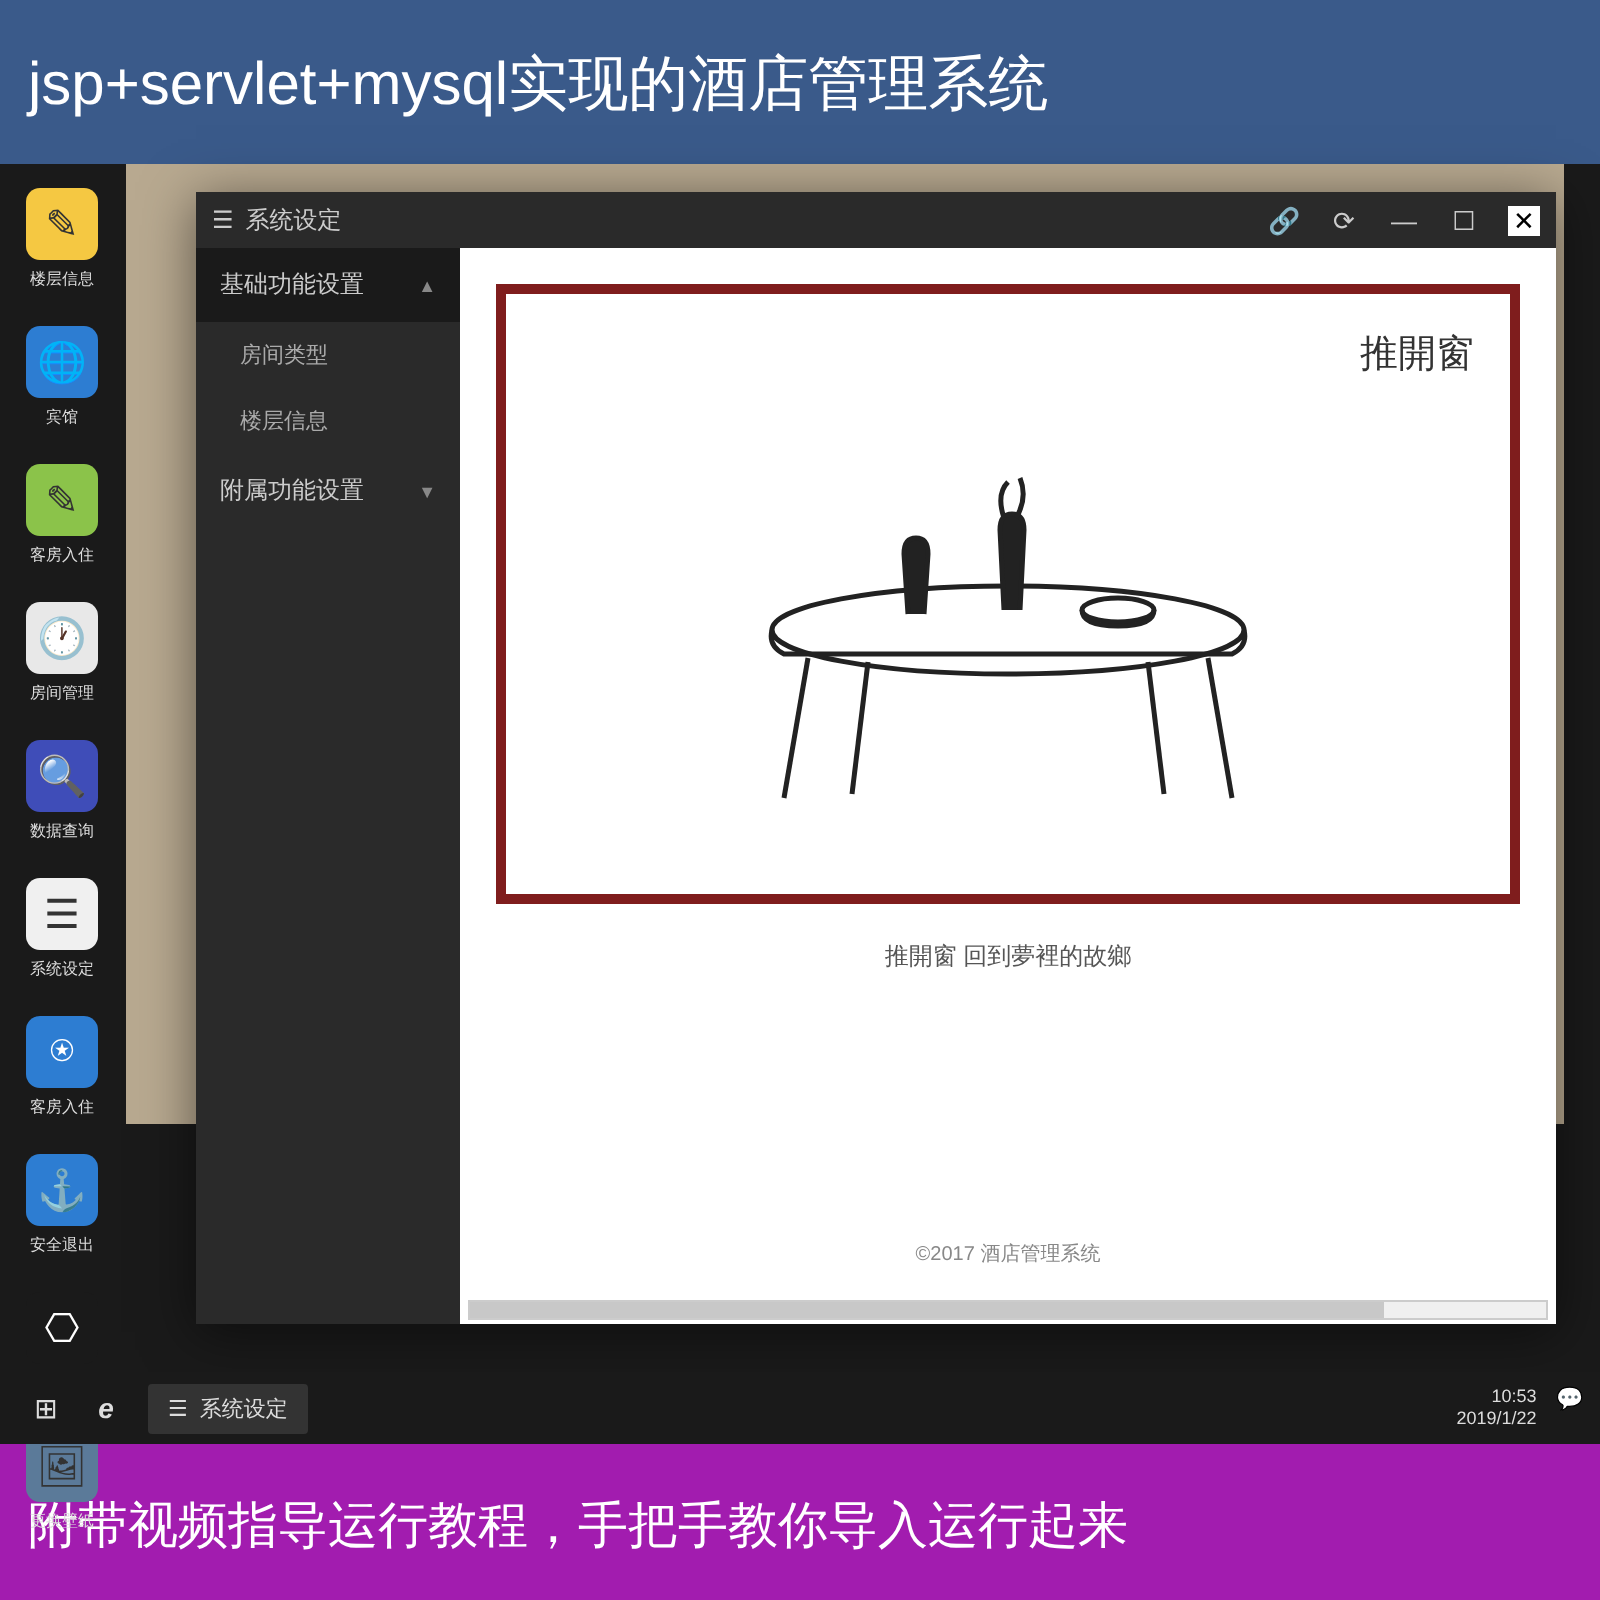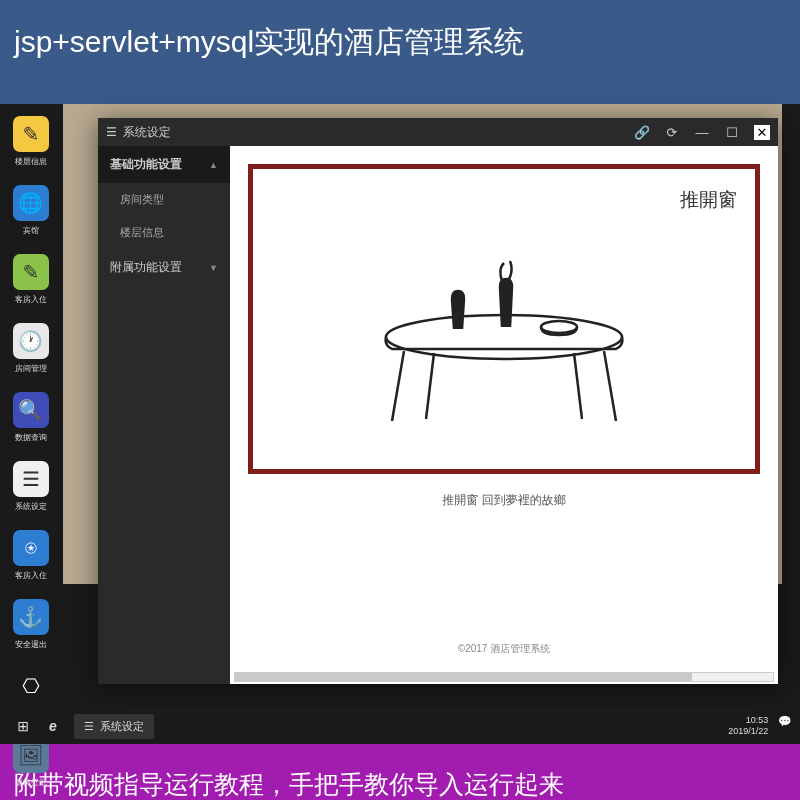--- a/index.html
+++ b/index.html
@@ -1,34 +1,34 @@
 <!DOCTYPE html>
 <html><head>
 <meta charset="utf-8">
 <style>
 *{box-sizing:border-box;margin:0;padding:0;font-family:"Microsoft YaHei",sans-serif}
 body{width:800px;height:800px;background:#3a5a8a;overflow:hidden}
-.banner{height:104px;background:#3a5a8a;color:#fff;font-size:30px;font-weight:300;padding:22px 14px}
+.banner{height:82px;background:#3a5a8a;color:#fff;font-size:30px;font-weight:300;padding:22px 14px}
 .desktop{position:relative;height:640px;background:#b8a990}
 .dark-right{position:absolute;right:0;top:0;width:18px;height:100%;background:#1a1a1a}
 .dark-bottom{position:absolute;left:0;bottom:0;width:100%;height:160px;background:#1a1a1a}
 .dark-left{position:absolute;left:0;top:0;width:63px;height:100%;background:#1a1a1a}
 .dicons{position:absolute;left:8px;top:12px;display:flex;flex-direction:column;gap:18px}
 .dicon{width:46px;text-align:center;cursor:pointer}
 .dbox{width:36px;height:36px;margin:0 auto 4px;border-radius:7px;display:flex;align-items:center;justify-content:center;font-size:20px}
 .dlbl{color:#ddd;font-size:8px;white-space:nowrap}
 .win{position:absolute;left:98px;top:14px;width:680px;height:566px;background:#2a2a2a;box-shadow:0 4px 25px rgba(0,0,0,.5)}
 .tbar{height:28px;background:#2a2a2a;display:flex;align-items:center;padding:0 8px;color:#ccc;font-size:12px}
 .tbar-title{display:flex;align-items:center;gap:6px}
 .tbar-ctrl{margin-left:auto;display:flex;gap:14px;font-size:13px}
 .tbar-ctrl span{cursor:pointer;width:16px;text-align:center}
 .wbody{display:flex;height:538px}
 .sidebar{width:132px;background:#2a2a2a;color:#ccc;font-size:12px}
 .sitem{padding:10px 12px;cursor:pointer;display:flex;justify-content:space-between;align-items:center}
-.sitem.active{background:#1a1a1a;font-weight:bold}
+.sitem.active{background:#1a1a1a;font-weight:normal}
 .sub{padding:9px 12px 9px 22px;cursor:pointer;font-size:11px;color:#aaa}
 .content{flex:1;background:#fff;position:relative;overflow:hidden}
 .card{margin:18px;border:5px solid #7f1d1d;height:310px;position:relative;background:#fff}
 .poem{position:absolute;right:18px;top:16px;text-align:right;font-size:19px;font-family:"KaiTi","STKaiti",serif;color:#333;line-height:1.6}
 .drawing{position:absolute;left:50%;top:90px;transform:translateX(-50%)}
 .caption{text-align:center;color:#555;font-size:12px;margin-top:12px}
 .footer{position:absolute;bottom:28px;left:0;right:0;text-align:center;color:#888;font-size:10px}
 .hscroll{position:absolute;bottom:2px;left:4px;right:4px;height:10px;background:#f0f0f0;border:1px solid #ccc}
 .hscroll-thumb{position:absolute;left:0;top:0;width:85%;height:100%;background:#c8c8c8}
 .taskbar{position:absolute;left:0;bottom:0;width:100%;height:36px;background:#1a1a1a;display:flex;align-items:center;padding:0 8px;color:#ddd;font-size:11px}

